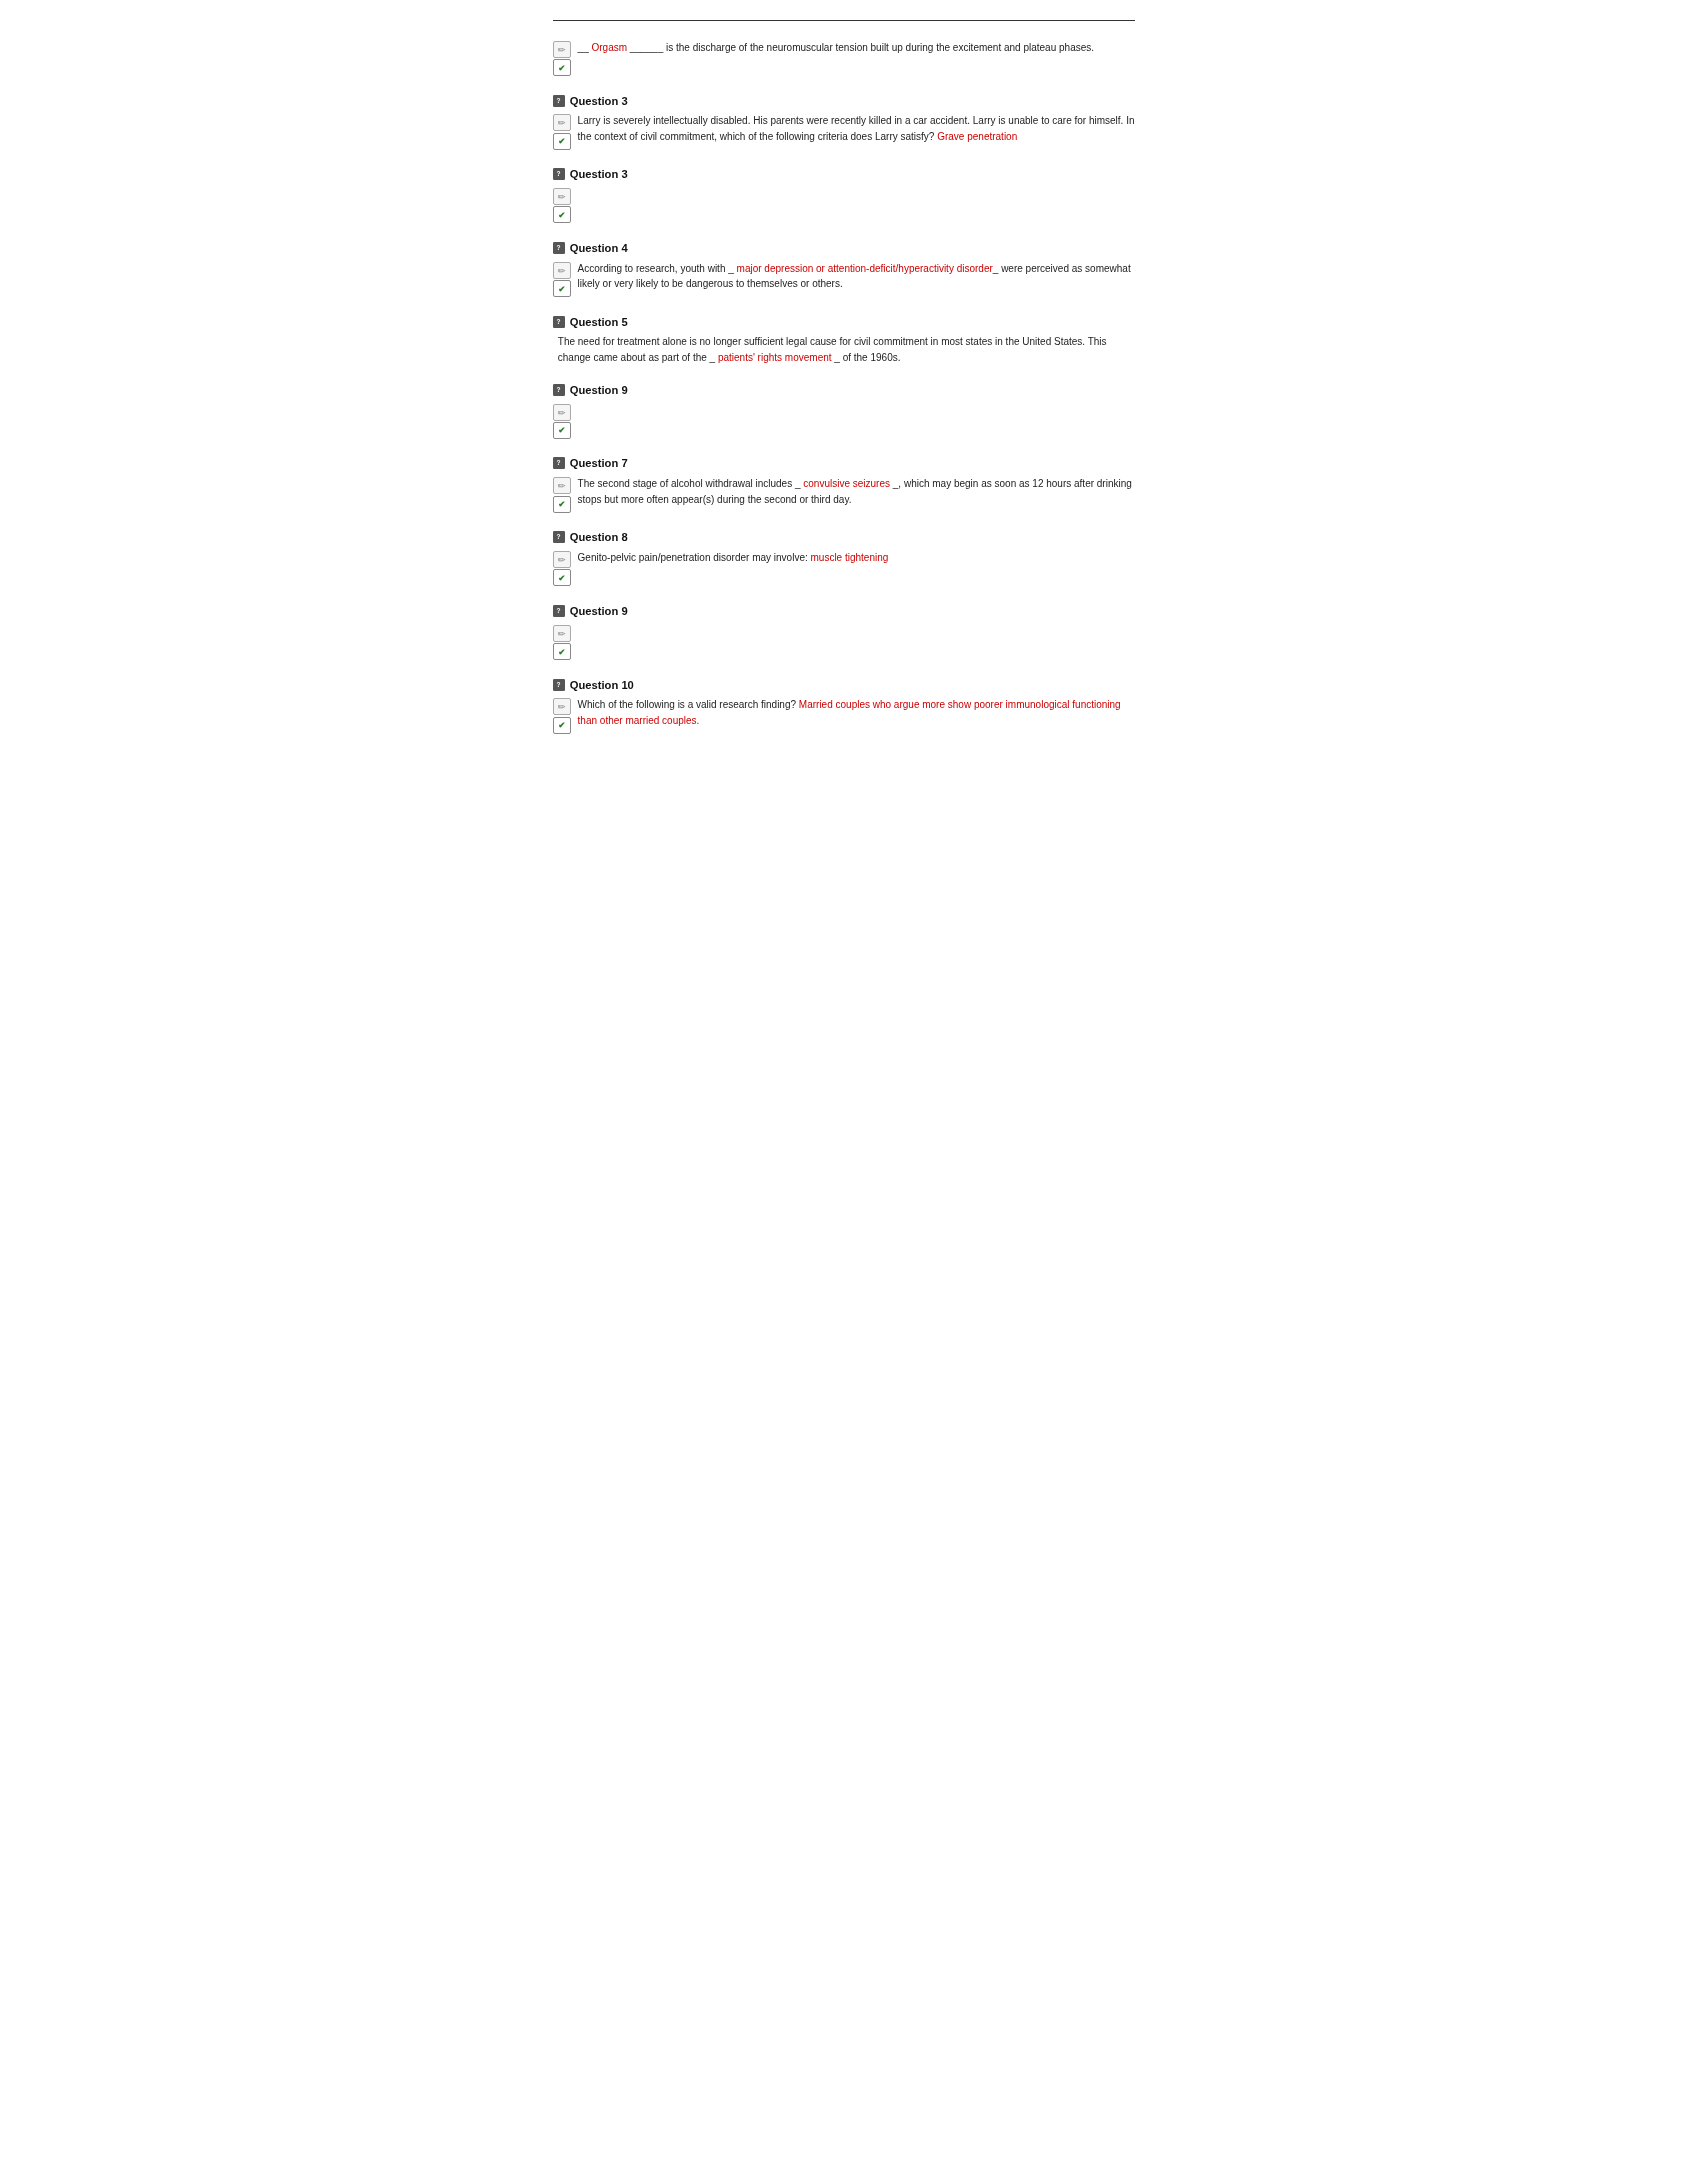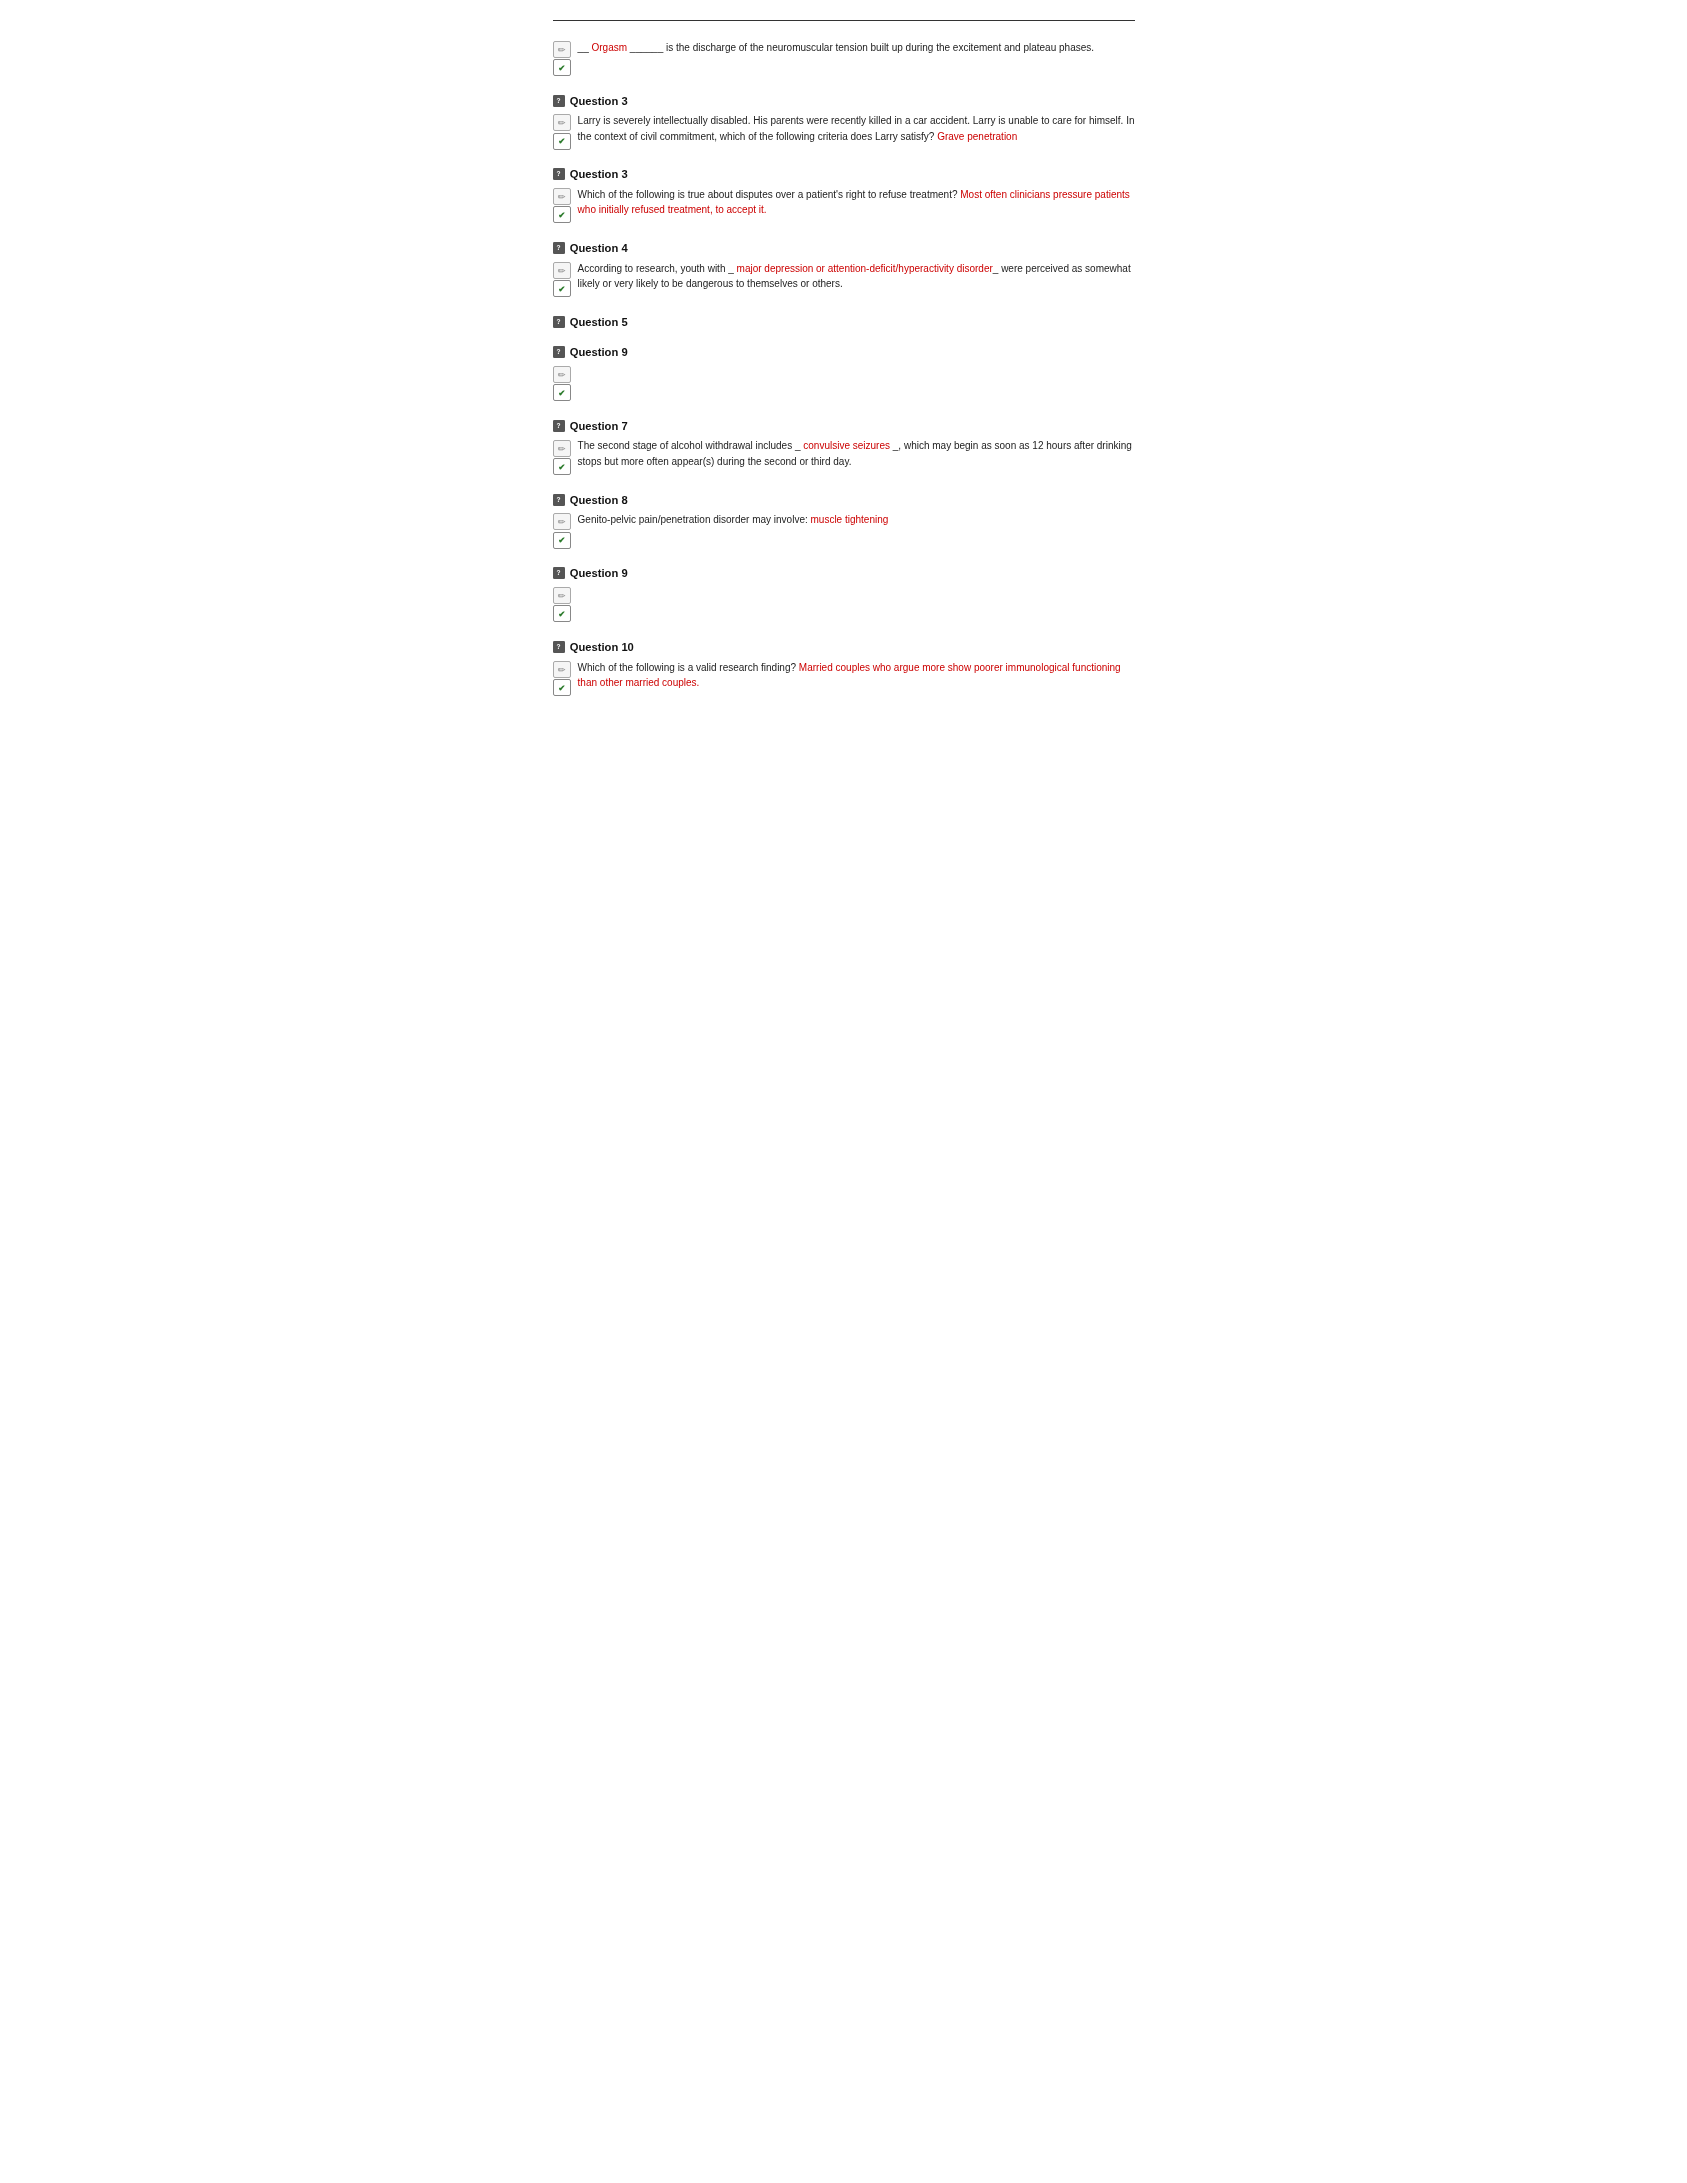--- a/index.html
+++ b/index.html
@@ -139,41 +139,41 @@
     <div class="question-block">
       <div class="question-heading">
         <span class="q-icon" style="background: rgb(85, 85, 85); color: rgb(255, 255, 255); font-size: 6.6px;">?</span>
         <span>Question 3</span>
       </div>
       <div class="answer-row">
         <div class="icon-pair">
           <div class="icon-box pencil"></div>
           <div class="icon-box check"></div>
         </div>
-        <div class="answer-text"><span>Which of the following is true about disputes over a patient's right to refuse treatment?  </span><span class="red">Most often clinicians pressure patients who initially refused treatment, to accept it.</span></div>
       </div>
     </div>
     <div class="question-block">
       <div class="question-heading">
         <span class="q-icon" style="background: rgb(85, 85, 85); color: rgb(255, 255, 255); font-size: 6.6px;">?</span>
         <span>Question 4</span>
       </div>
       <div class="answer-row">
         <div class="icon-pair">
           <div class="icon-box pencil"></div>
           <div class="icon-box check"></div>
         </div>
         <div class="answer-text"><span>According to research, youth with _ </span><span class="red">major depression or attention-deficit/hyperactivity disorder</span><span>_ were perceived as somewhat likely or very likely to be dangerous to themselves or others.</span></div>
       </div>
     </div>
     <div class="question-block">
       <div class="question-heading">
         <span class="q-icon" style="background: rgb(85, 85, 85); color: rgb(255, 255, 255); font-size: 6.6px;">?</span>
         <span>Question 5</span>
       </div>
+      <div class="no-icon-text" style="padding-left: 5.3px;"><span>The need for treatment alone is no longer sufficient legal cause for civil commitment in most states in the United States. This change came about as part of the _ </span><span class="red">patients' rights movement</span><span> _ of the 1960s.</span></div>
     </div>
     <div class="question-block">
       <div class="question-heading">
         <span class="q-icon" style="background: rgb(85, 85, 85); color: rgb(255, 255, 255); font-size: 6.6px;">?</span>
         <span>Question 9</span>
       </div>
       <div class="answer-row">
         <div class="icon-pair">
           <div class="icon-box pencil"></div>
           <div class="icon-box check"></div>

